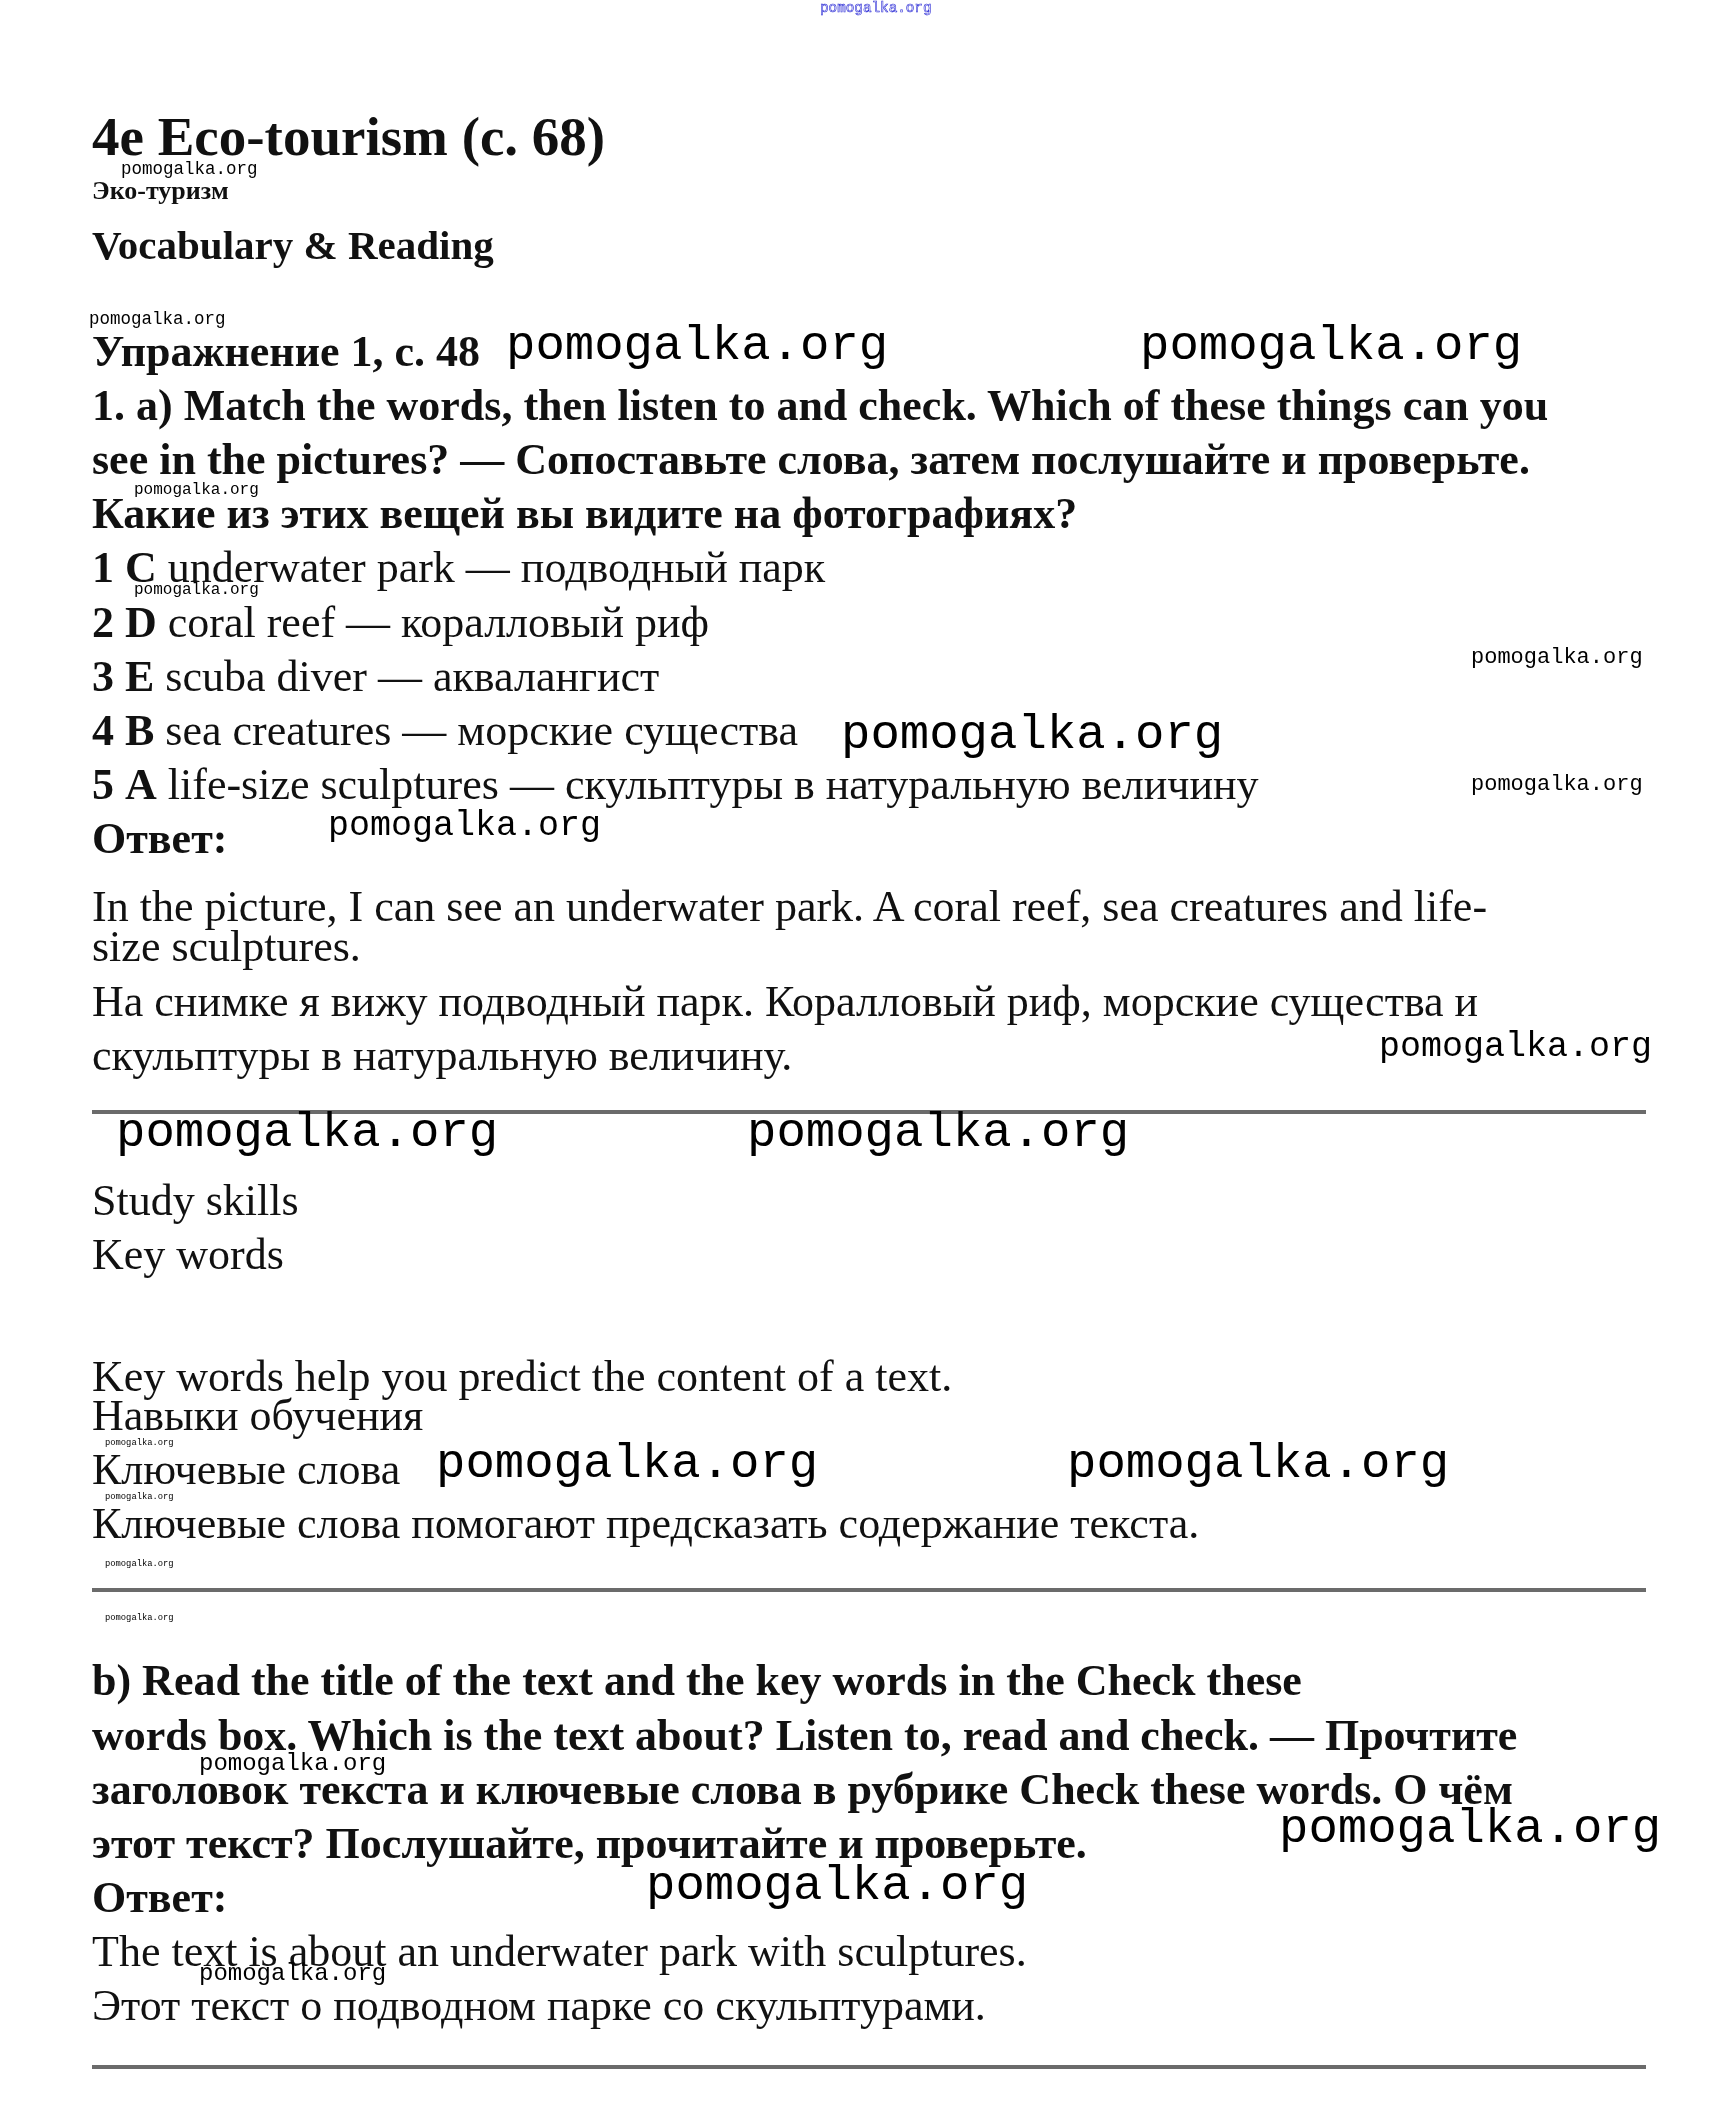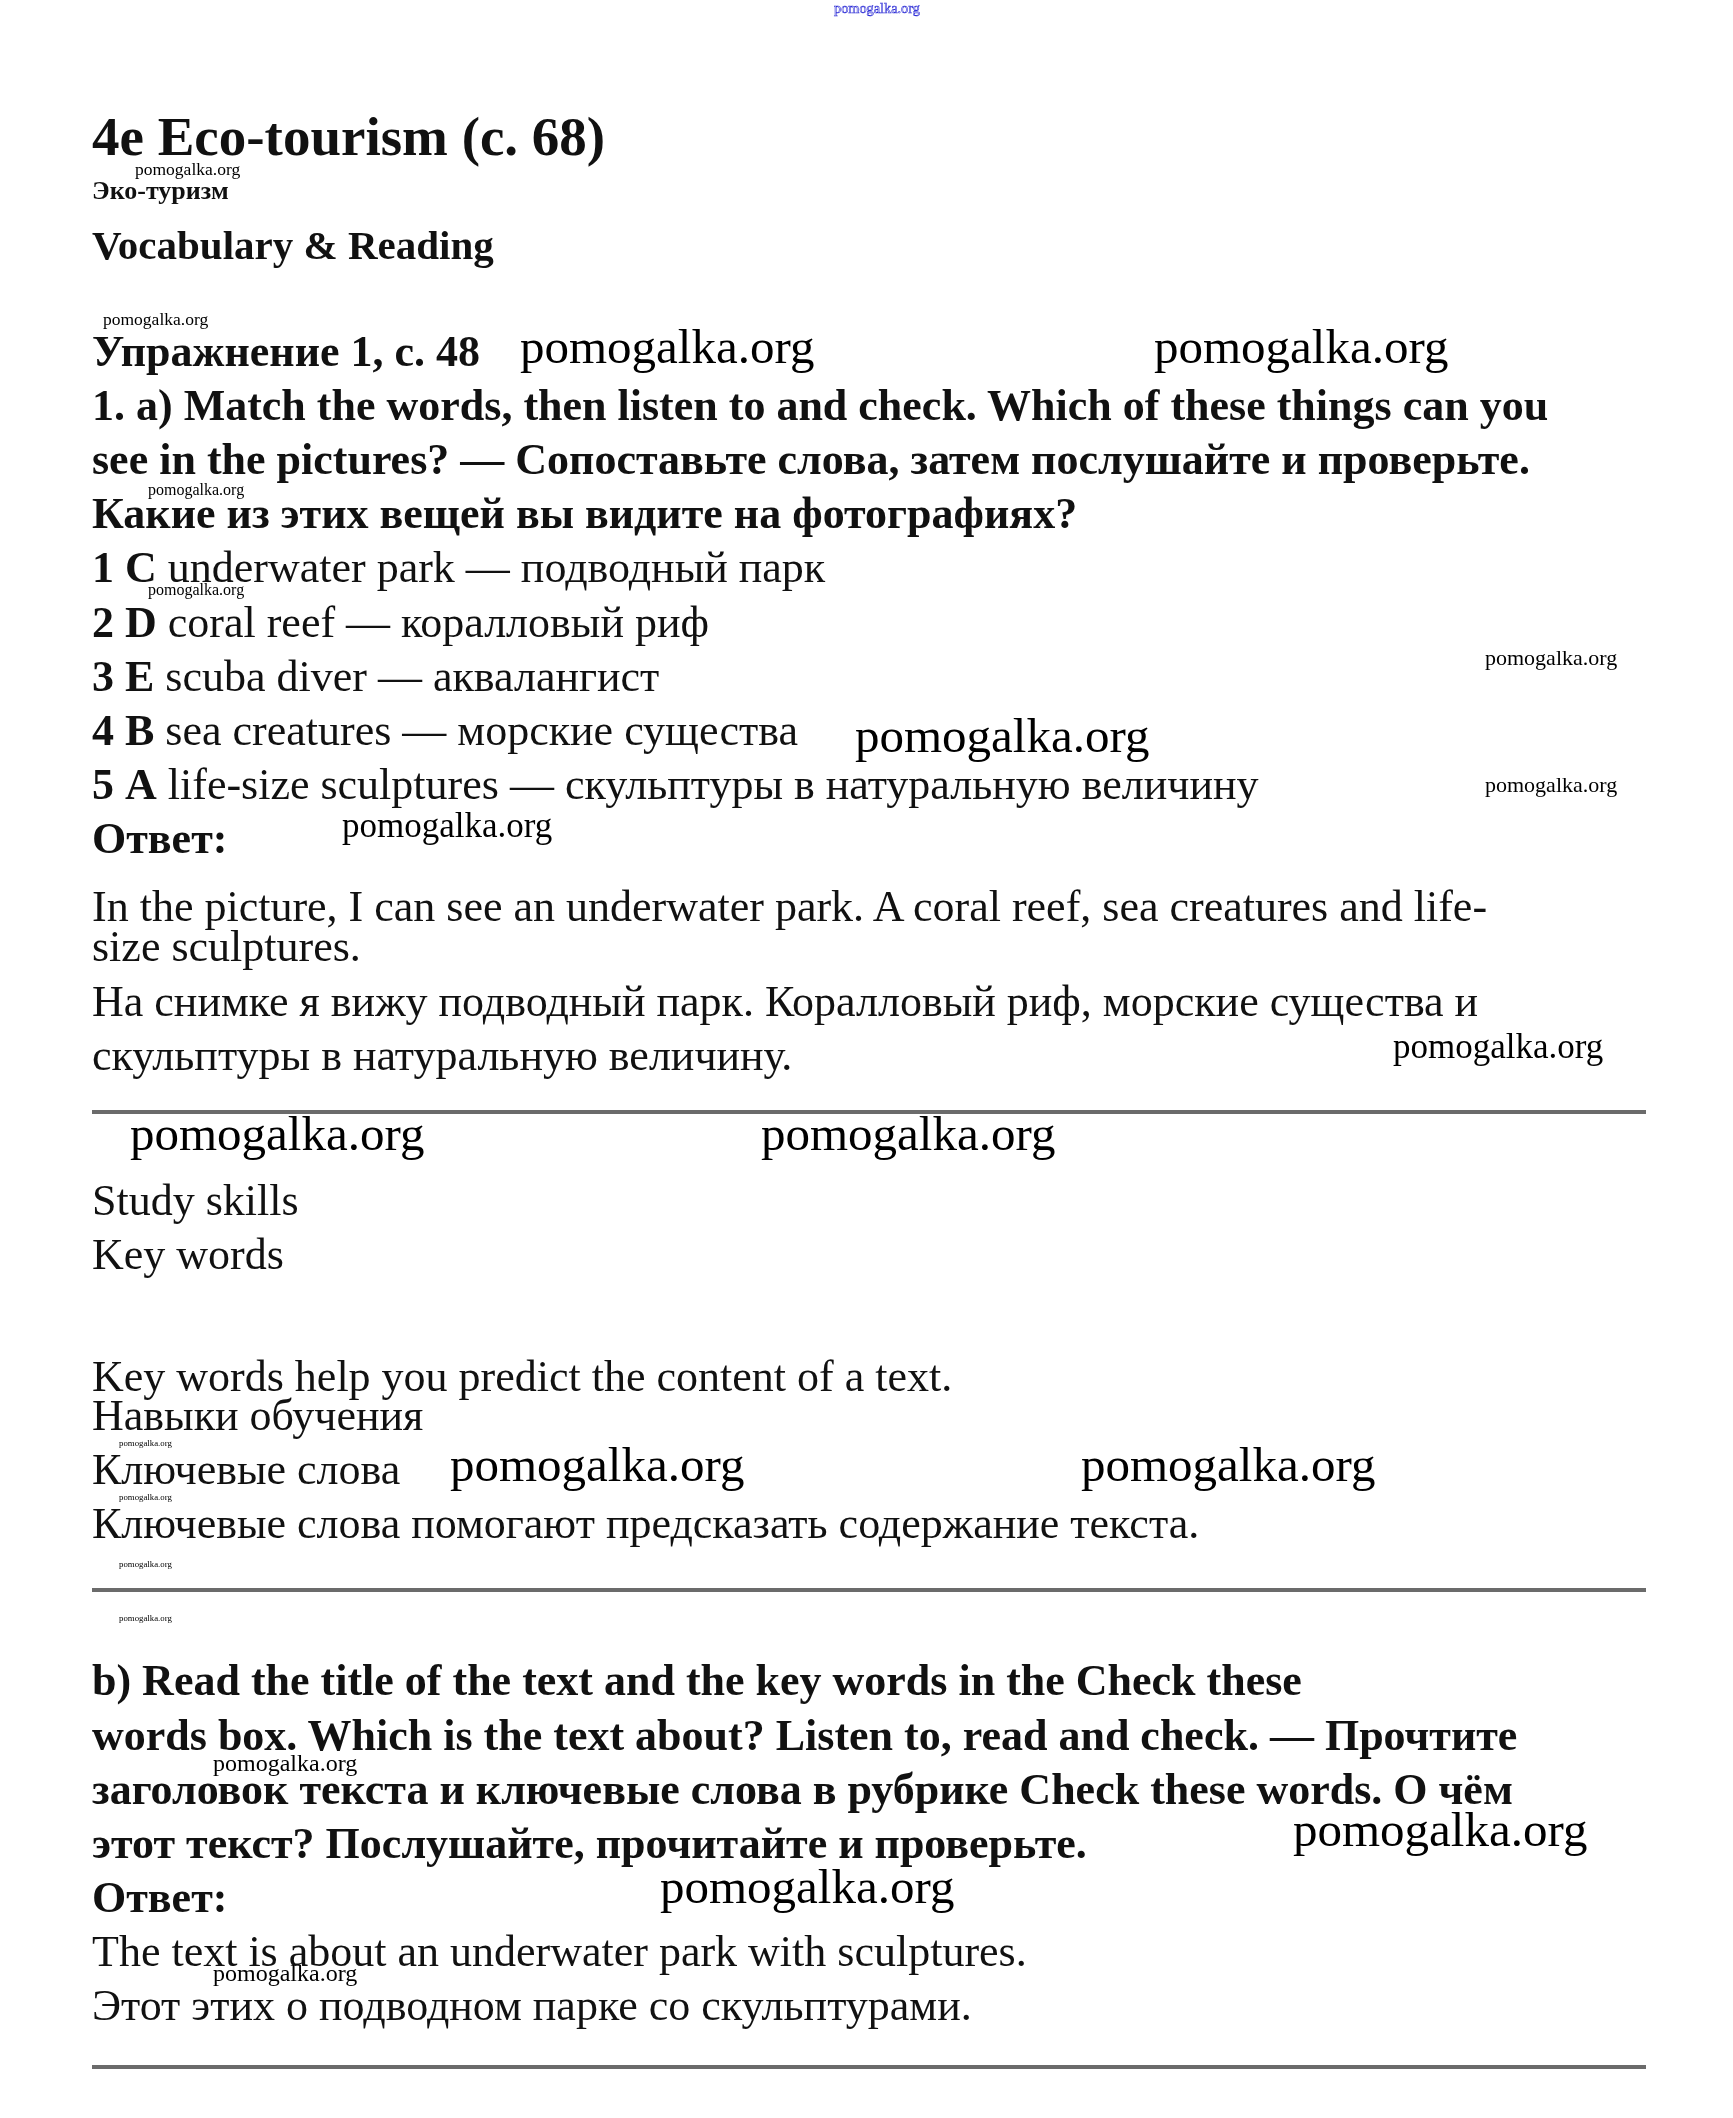--- a/index.html
+++ b/index.html
@@ -1,21 +1,21 @@
 <!DOCTYPE html>
 <html style="font-size:12.7px"><head>
 <meta charset="utf-8">
 <style>
   html, body { margin: 0; padding: 0; background: #ffffff; }
   body { width: 1733px; height: 2119px; position: relative; overflow: hidden;
          font-family: "Liberation Serif", serif; color: #111; }
   .line { position: absolute; left: 92px; white-space: nowrap; font-size: 44px; line-height: 54px; }
   .bold { font-weight: bold; }
   .rule { position: absolute; left: 92px; width: 1554px; height: 4px; background: #6b6b6b; }
-  .wm { position: absolute; white-space: nowrap; font-family: Liberation Serif, serif; color: #000; margin-left: 14px; }
+  .wm { position: absolute; white-space: nowrap; font-family: Liberation Mono, monospace; color: #000; }
   .wm-big { font-size: 49px; letter-spacing: 0px; }
   .wm-med { font-size: 24px; }
   .wm-sm { font-size: 17.5px; }
   .wm-xs { font-size: 8.8px; }
   .wm-top { font-size: 14.3px; color: #ffffff; -webkit-text-stroke: 0.6px #2b2bd6; left: 820px; top: 0px; }
 </style>
 </head>
 <body>
 
 <div class="wm wm-top">pomogalka.org</div>
@@ -96,16 +96,16 @@
 <div class="line bold" style="top:1654px;">b) Read the title of the text and the key words in the Check these</div>
 <div class="line bold" style="top:1709px;">words box. Which is the text about? Listen to, read and check. — Прочтите</div>
 <div class="wm wm-med" style="left:199px; top:1750px;">pomogalka.org</div>
 <div class="line bold" style="top:1763px;">заголовок текста и ключевые слова в рубрике Check these words. О чём</div>
 <div class="line bold" style="top:1817px;">этот текст? Послушайте, прочитайте и проверьте.</div>
 <div class="wm wm-big" style="left:1279px; top:1801px;">pomogalka.org</div>
 <div class="line bold" style="top:1871px;">Ответ:</div>
 <div class="wm wm-big" style="left:646px; top:1858px;">pomogalka.org</div>
 <div class="line" style="top:1925px;">The text is about an underwater park with sculptures.</div>
 <div class="wm wm-med" style="left:199px; top:1960px;">pomogalka.org</div>
-<div class="line" style="top:1979px;">Этот этих о подводном парке со скульптурами.</div>
+<div class="line" style="top:1979px;">Этот текст о подводном парке со скульптурами.</div>
 
 <div class="rule" style="top:2065px;"></div>
 
 
 </body></html>

